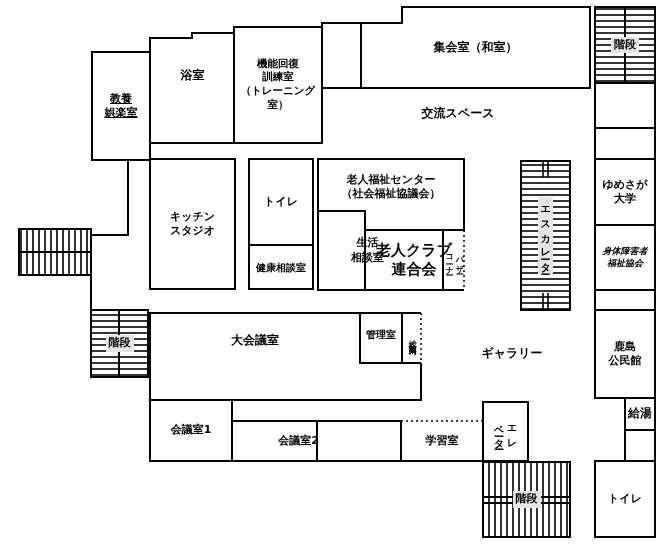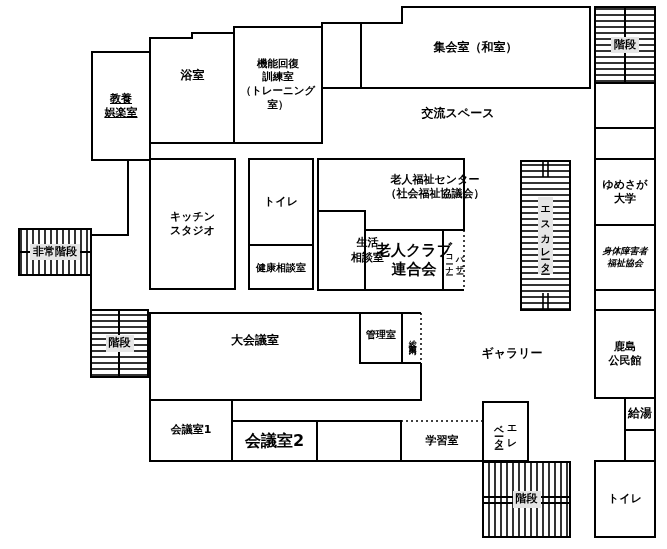--- a/index.html
+++ b/index.html
@@ -113,21 +113,21 @@
   <div class="lbl" style="left:231px;top:40px;width:94px;height:88px;font-size:10.5px;"><span>機能回復
 訓練室
 （トレーニング室）</span></div>
   <div class="lbl" style="left:361px;top:7px;width:229px;height:81px;font-size:12px;"><span>集会室（和室）</span></div>
   <div class="lbl" style="left:398px;top:102px;width:120px;height:24px;font-size:12px;"><span>交流スペース</span></div>
 
   <div class="lbl" style="left:150px;top:159px;width:85px;height:130px;font-size:11px;"><span>キッチン
 スタジオ</span></div>
   <div class="lbl" style="left:249px;top:159px;width:64px;height:86px;font-size:11px;"><span>トイレ</span></div>
   <div class="lbl" style="left:249px;top:245px;width:64px;height:44px;font-size:10px;"><span>健康相談室</span></div>
-  <div class="lbl" style="left:318px;top:159px;width:146px;height:56px;font-size:11px;padding-left:44px;"><span>老人福祉センター
+  <div class="lbl" style="left:318px;top:159px;width:146px;height:56px;font-size:11px;"><span>老人福祉センター
 （社会福祉協議会）</span></div>
   <div class="lbl" style="left:318px;top:211px;width:33px;height:79px;font-size:11px;padding-left:33px;"><span>生活
 相談室</span></div>
   <div class="lbl" style="left:365px;top:230px;width:98px;height:60px;font-size:15px;justify-content:center;"><span>老人クラブ
 連合会</span></div>
   <div class="lbl vcols" style="left:443px;top:230px;width:21px;height:60px;font-size:8px;">
     <span><span class="col">バザー</span><span class="col">コーナー</span></span>
   </div>
 
   <div class="lbl" style="left:595px;top:159px;width:60px;height:66px;font-size:11px;"><span>ゆめさが
@@ -138,25 +138,24 @@
 公民館</span></div>
   <div class="lbl" style="left:625px;top:398px;width:30px;height:32px;font-size:12px;"><span>給湯</span></div>
   <div class="lbl" style="left:595px;top:461px;width:60px;height:76px;font-size:11px;"><span>トイレ</span></div>
 
   <div class="lbl" style="left:150px;top:297px;width:210px;height:87px;font-size:12px;"><span>大会議室</span></div>
   <div class="lbl" style="left:360px;top:313px;width:42px;height:43px;font-size:10px;"><span>管理室</span></div>
   <div class="lbl vert" style="left:402px;top:313px;width:19px;height:50px;font-size:8px;"><span>総合案内</span></div>
   <div class="lbl" style="left:462px;top:341px;width:100px;height:26px;font-size:12px;"><span>ギャラリー</span></div>
 
   <div class="lbl" style="left:150px;top:400px;width:82px;height:61px;font-size:11px;"><span>会議室1</span></div>
-  <div class="lbl" style="left:232px;top:421px;width:85px;height:40px;font-size:16px;"><span>会議室2</span></div>
+  <div class="lbl" style="left:232px;top:421px;width:85px;height:40px;font-size:11px;padding-left:24px;"><span>会議室2</span></div>
   <div class="lbl" style="left:401px;top:421px;width:82px;height:40px;font-size:11px;"><span>学習室</span></div>
 
   <div class="lbl wbg" style="left:595px;top:7px;width:60px;height:76px;font-size:11px;"><span>階段</span></div>
-  <div class="lbl wbg" style="left:19px;top:229px;width:72px;height:46px;font-size:11px;"><span>非常階段</span></div>
   <div class="lbl wbg" style="left:91px;top:310px;width:57px;height:67px;font-size:11px;"><span>階段</span></div>
   <div class="lbl vert wbg" style="left:521px;top:161px;width:49px;height:149px;font-size:10px;"><span>エスカレーター</span></div>
   <div class="lbl vcols" style="left:483px;top:402px;width:45px;height:59px;font-size:10px;">
     <span><span class="col">エレ</span><span class="col">ベーター</span></span>
   </div>
   <div class="lbl wbg" style="left:483px;top:462px;width:87px;height:75px;font-size:11px;"><span>階段</span></div>
 
 </div>
 
 </body></html>

